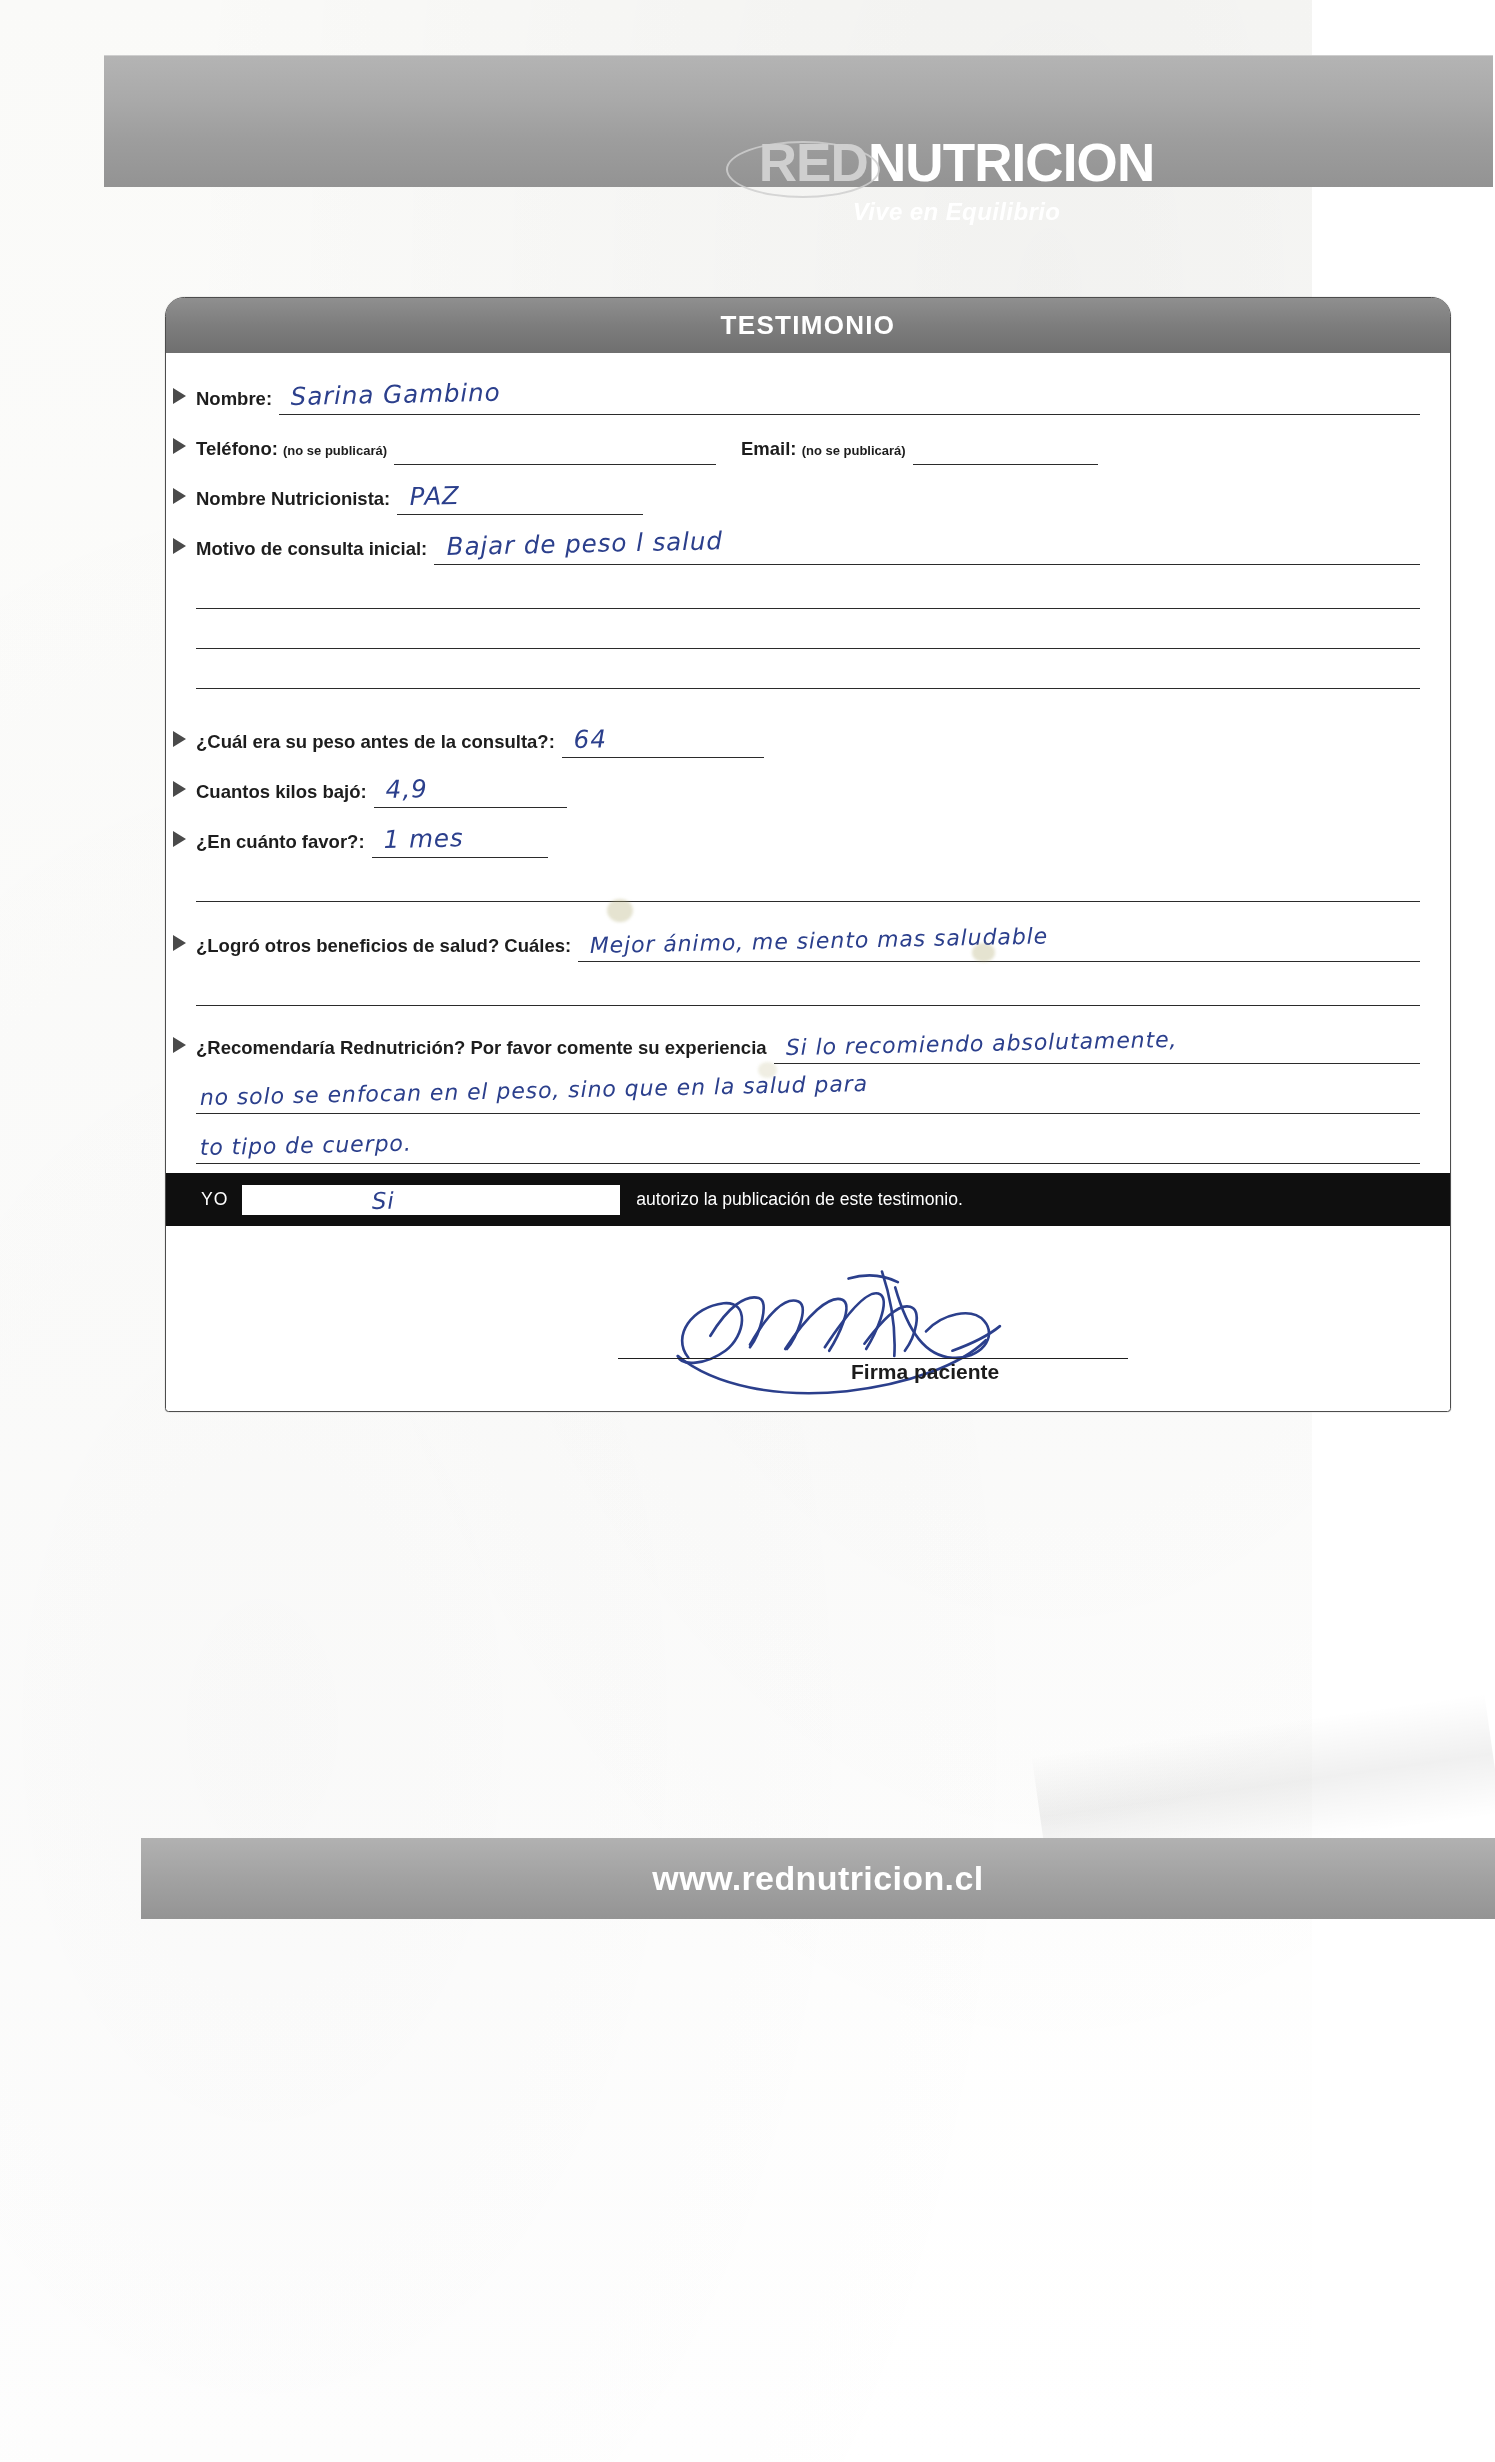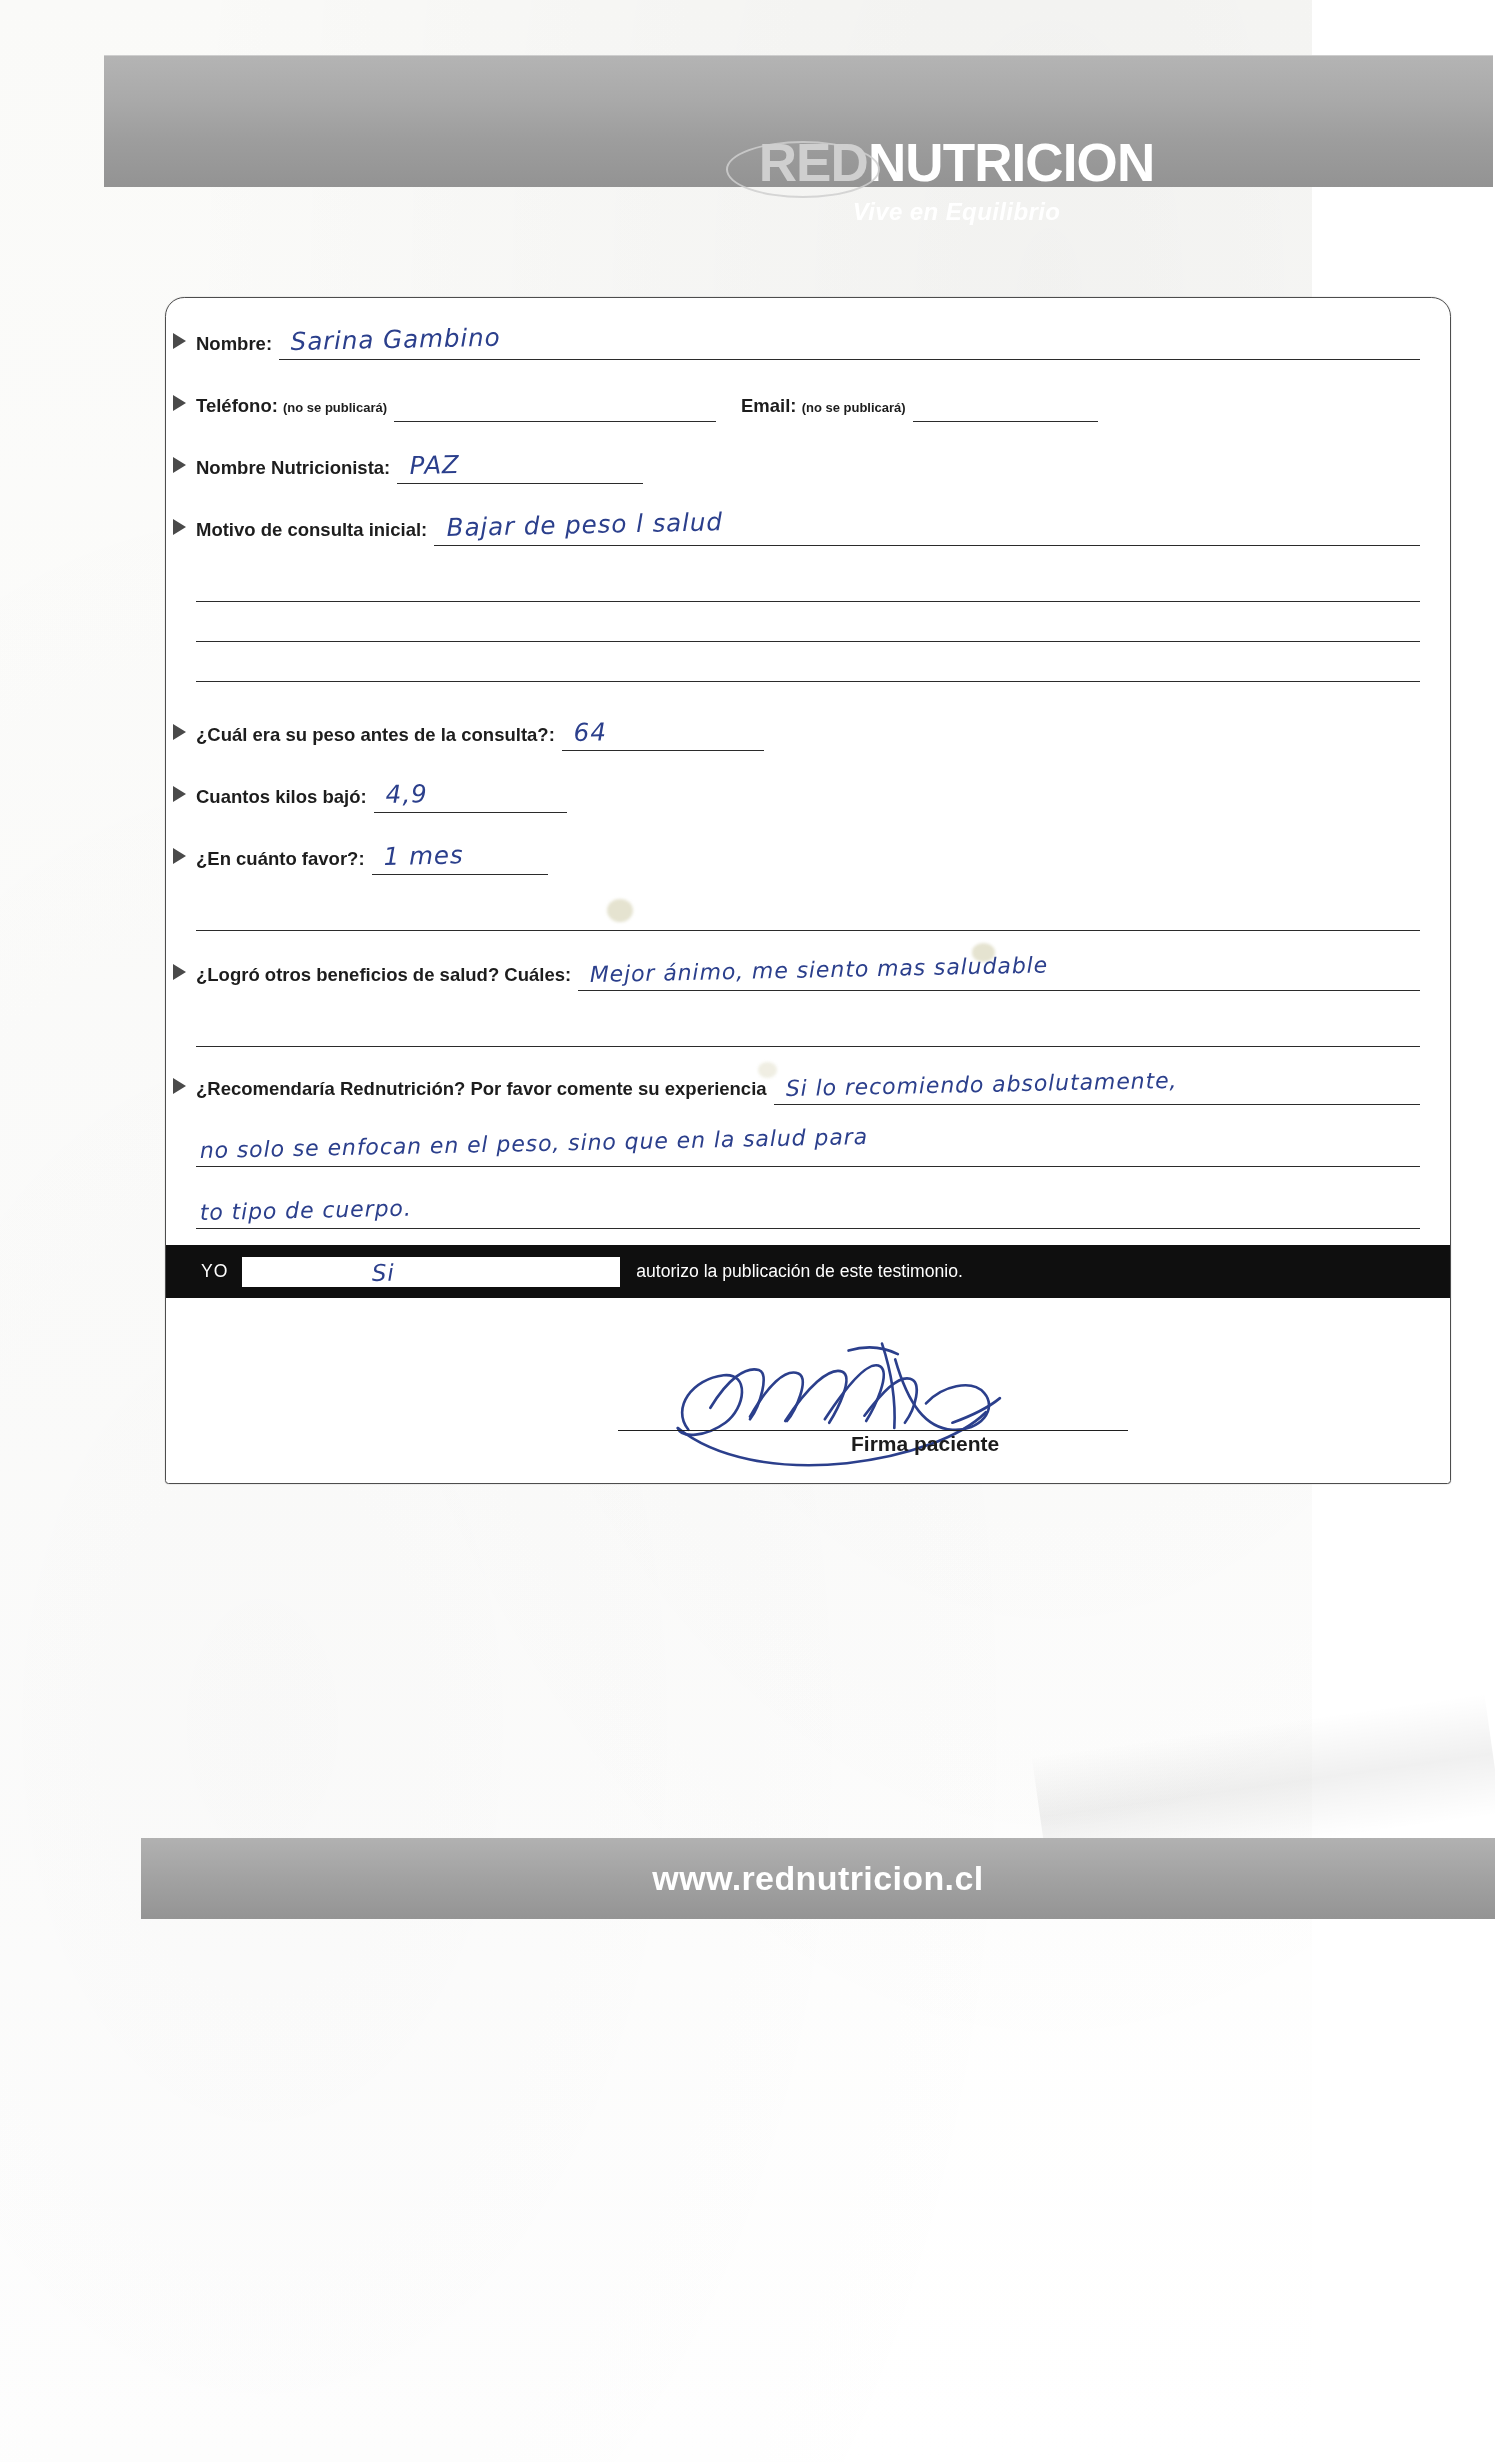--- a/index.html
+++ b/index.html
@@ -109,21 +109,21 @@
   .form-body {
     padding: 16px 30px 0 30px;
     position: relative;
   }
 
   
   .row {
     position: relative;
     display: flex;
     align-items: flex-end;
-    margin-bottom: 16px;
+    margin-bottom: 4px;
     min-height: 46px;
   }
   .bullet {
     position: absolute;
     left: -23px;
     bottom: 11.4px;
     width: 0; height: 0;
     border-top: 8px solid transparent;
     border-bottom: 8px solid transparent;
     border-left: 13px solid #4a4a4a;
@@ -265,20 +265,21 @@
       <div class="logo-main">
         <div class="logo-oval"></div>
         <span class="red">RED</span><span>NUTRICION</span>
       </div>
       <div class="logo-sub">Vive en Equilibrio</div>
     </div>
   </div>
 
   <div class="form-card">
 
+    <div class="form-title-bar">TESTIMONIO</div>
 
     <div class="form-body">
 
       <div class="row">
         <span class="bullet"></span>
         <span class="lbl">Nombre:</span>
         <span class="fill">
           <span class="hand">Sarina Gambino</span>
         </span>
       </div>

